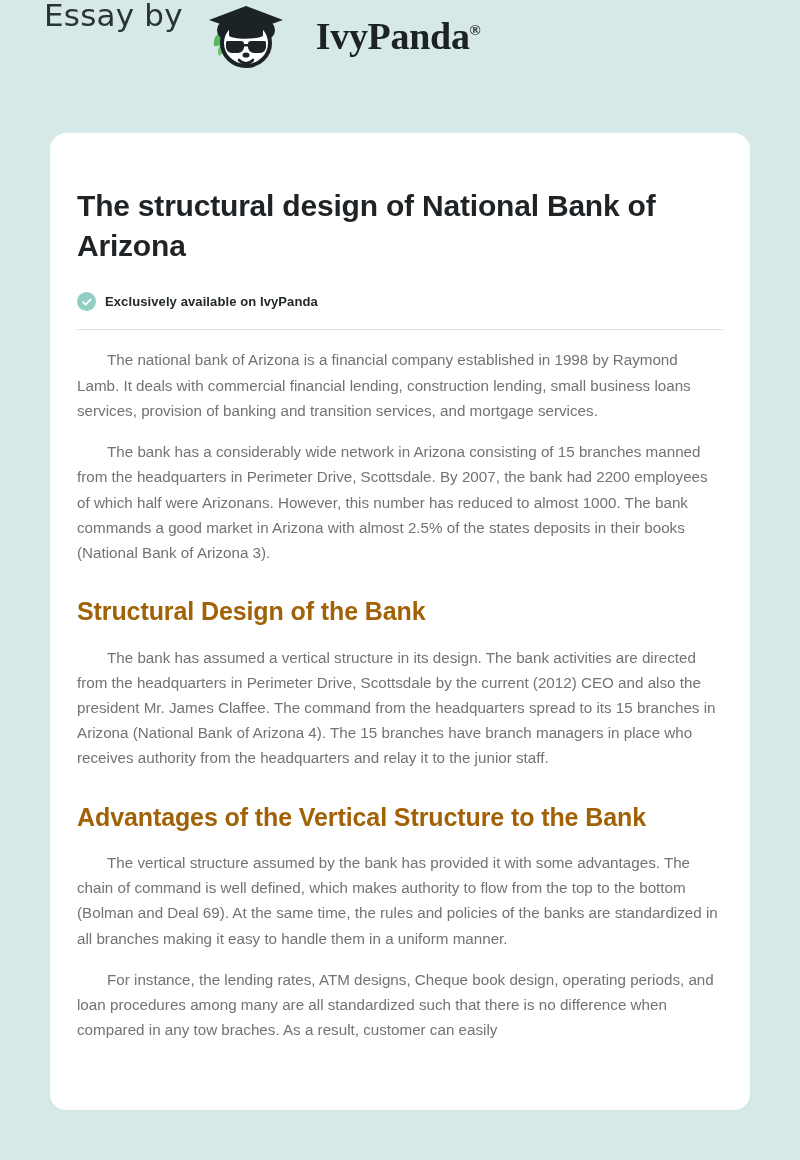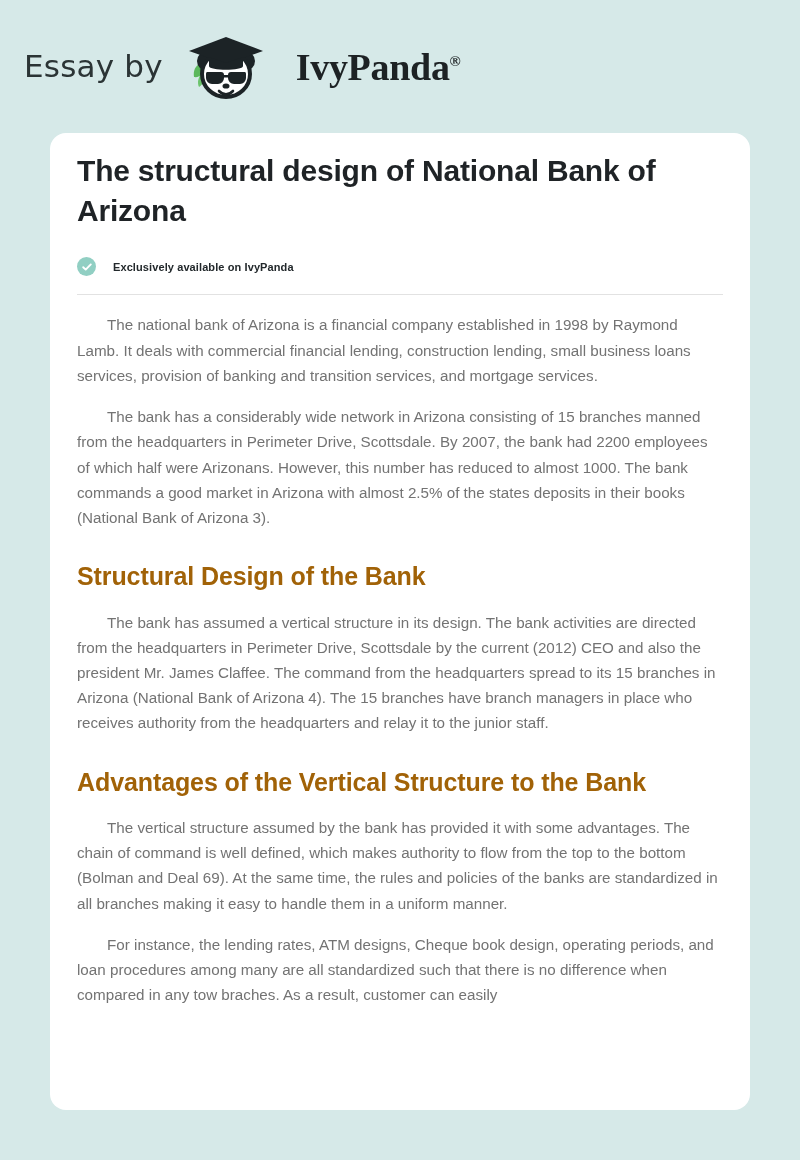--- a/index.html
+++ b/index.html
@@ -10,23 +10,23 @@
     width: 800px;
     height: 1160px;
     background: #d6e9e8;
     font-family: "Liberation Sans", sans-serif;
     overflow: hidden;
   }
 
   
   .page-header {
     display: flex;
-    align-items: center;
+    align-items: flex-start;
     height: 133px;
-    padding-left: 24px;
+    padding-left: 44px;
     box-sizing: border-box;
     border-radius: 19px;
   }
   .essay-by {
     font-family: "DejaVu Sans", sans-serif;
     font-size: 31px;
     font-weight: 400;
     color: #2b3435;
     letter-spacing: 0.2px;
     line-height: 1;
@@ -77,45 +77,45 @@
     margin: 0 auto;
     width: 646px;
   }
 
   .doc-title {
     font-size: 30px;
     line-height: 1.34;
     font-weight: 700;
     color: #1f2326;
     margin: 0;
-    padding-top: 18px;
+    padding-top: 53px;
     letter-spacing: -0.2px;
   }
 
   .availability-row {
     display: flex;
     align-items: center;
     margin-top: 26px;
   }
   .check-badge {
     width: 19px;
     height: 19px;
     border-radius: 50%;
     background: #91cfc3;
     display: inline-flex;
     align-items: center;
     justify-content: center;
     flex: 0 0 auto;
   }
   .check-badge svg { display: block; }
   .availability-text {
-    font-size: 11px;
+    font-size: 13px;
     font-weight: 700;
     color: #22282b;
-    margin-left: 17px;
+    margin-left: 9px;
     letter-spacing: 0.1px;
   }
 
   .divider {
     height: 1px;
     background: #e2e2e2;
     margin-top: 18px;
     width: 100%;
   }
 

